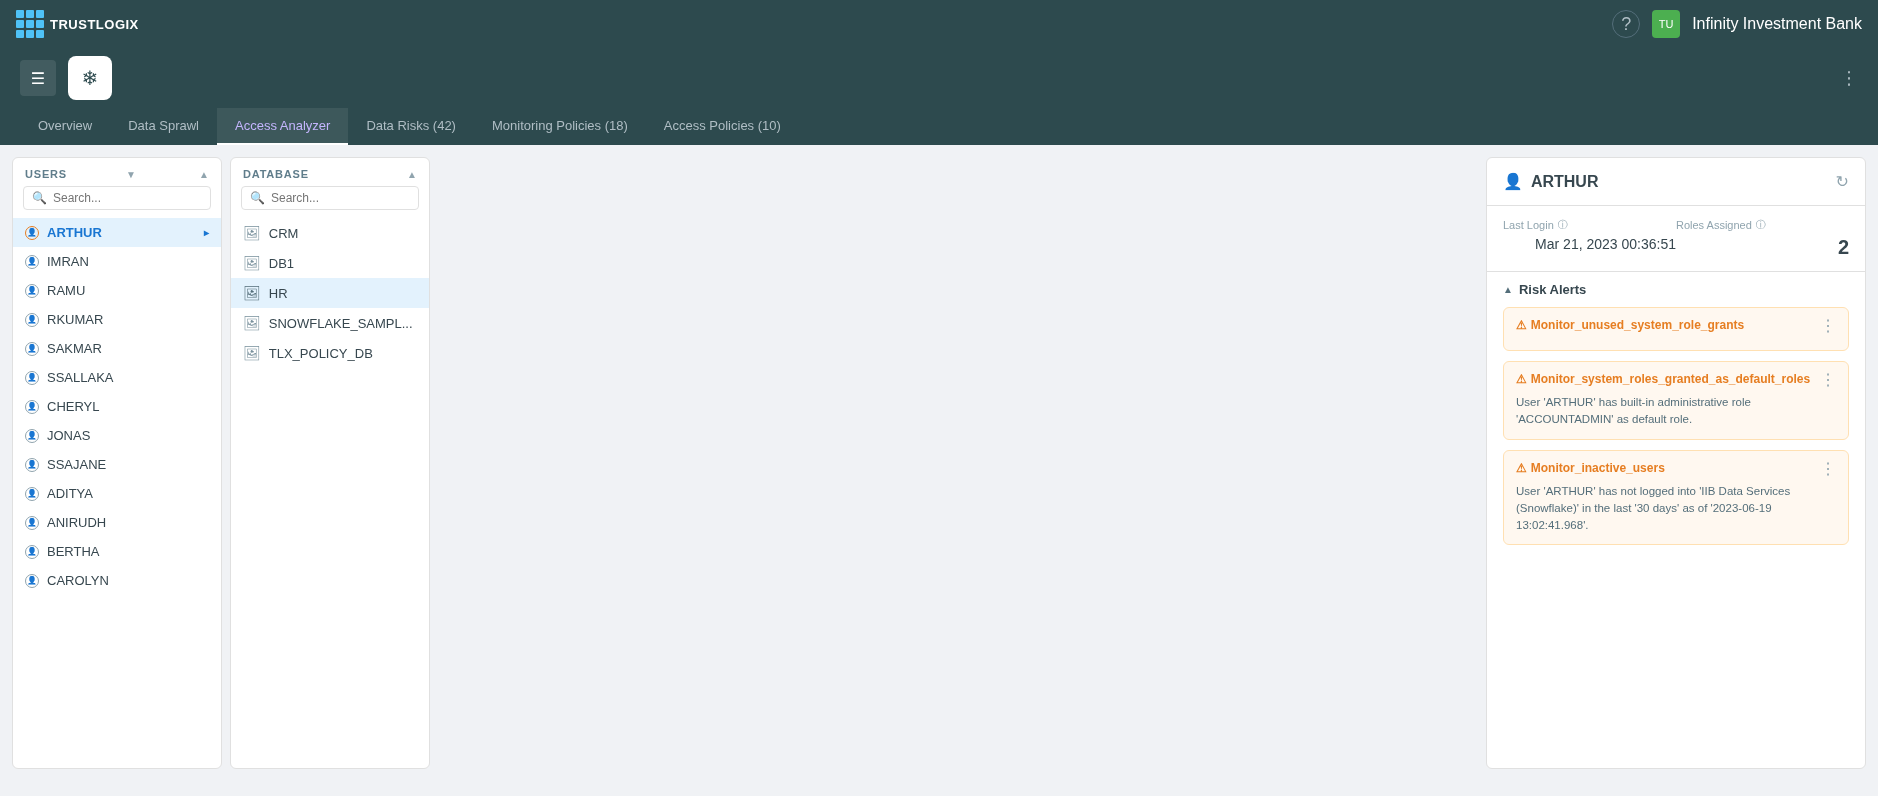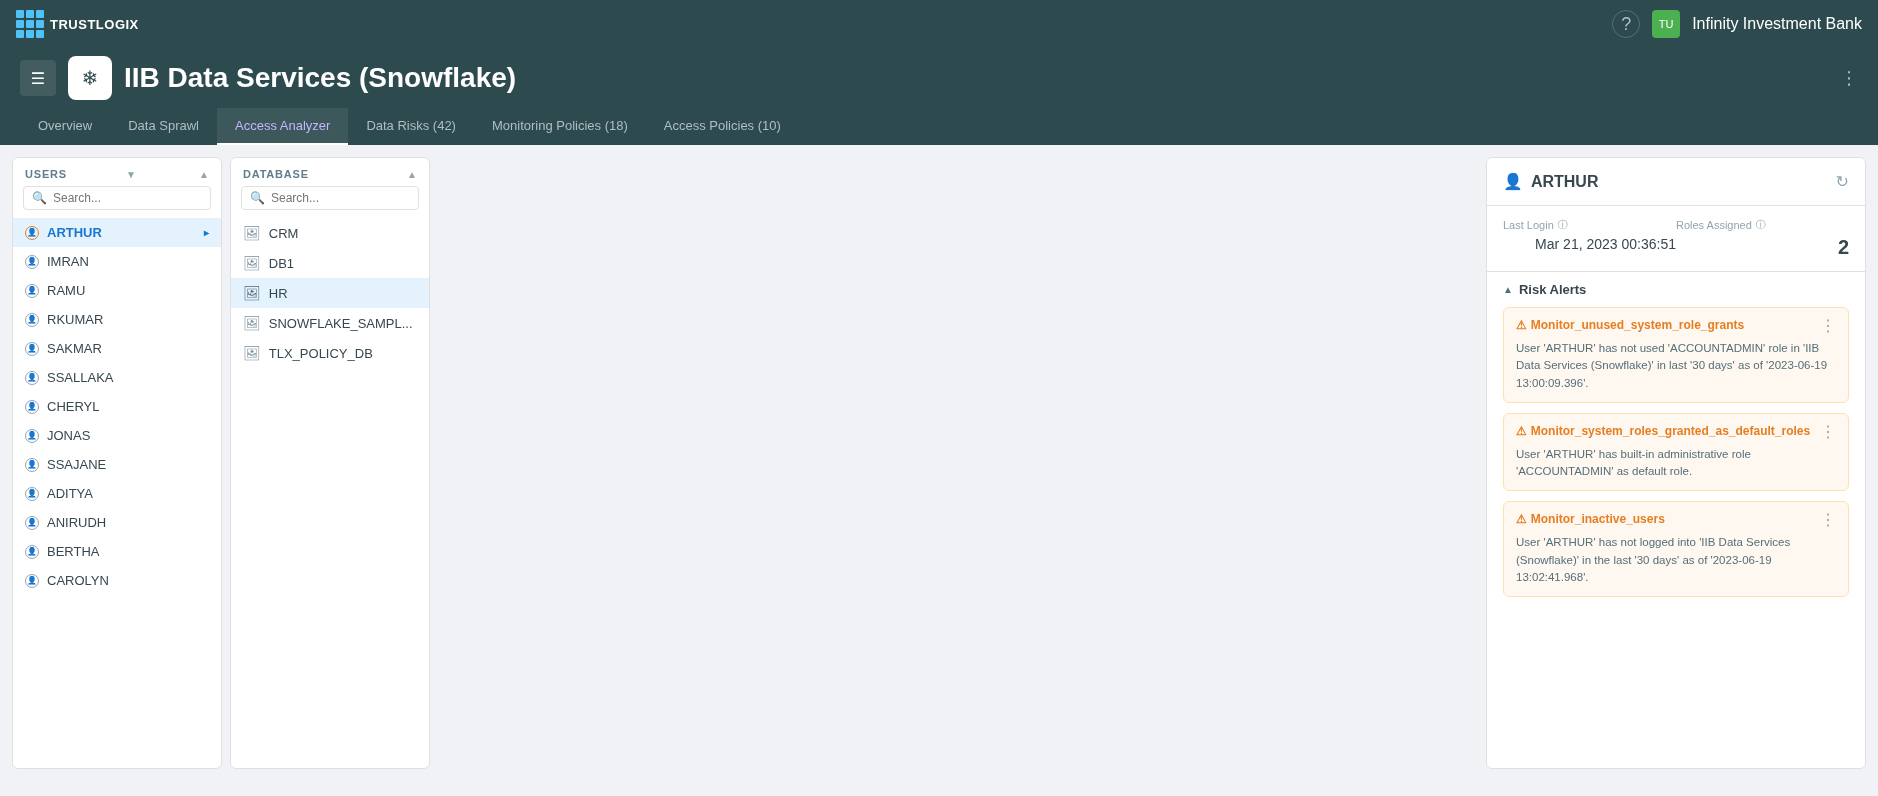--- a/index.html
+++ b/index.html
@@ -409,21 +409,20 @@
 </div>
 
 <div class="page-header">
   <div class="page-header-title-row">
     <button class="hamburger-btn">
       <span>☰</span>
     </button>
     <div class="page-icon">
       <span>❄</span>
     </div>
-    <h1 class="page-title">IIB Data Services (Snowflake)</h1>
     <div class="header-filter-btn">⋮</div>
   </div>
   <div class="tab-nav">
     <div class="tab-item">Overview</div>
     <div class="tab-item">Data Sprawl</div>
     <div class="tab-item active">Access Analyzer</div>
     <div class="tab-item">Data Risks (42)</div>
     <div class="tab-item">Monitoring Policies (18)</div>
     <div class="tab-item">Access Policies (10)</div>
   </div>
@@ -568,21 +567,20 @@
       </div>
 
       <div class="alert-card">
         <div class="alert-card-header">
           <span class="alert-title">
             <span class="alert-warning-icon">⚠</span>
             <span>Monitor_unused_system_role_grants</span>
           </span>
           <span class="alert-menu-btn">⋮</span>
         </div>
-        <div class="alert-body">User 'ARTHUR' has not used 'ACCOUNTADMIN' role in 'IIB Data Services (Snowflake)' in last '30 days' as of '2023-06-19 13:00:09.396'.</div>
       </div>
 
       <div class="alert-card">
         <div class="alert-card-header">
           <span class="alert-title">
             <span class="alert-warning-icon">⚠</span>
             <span>Monitor_system_roles_granted_as_default_roles</span>
           </span>
           <span class="alert-menu-btn">⋮</span>
         </div>

